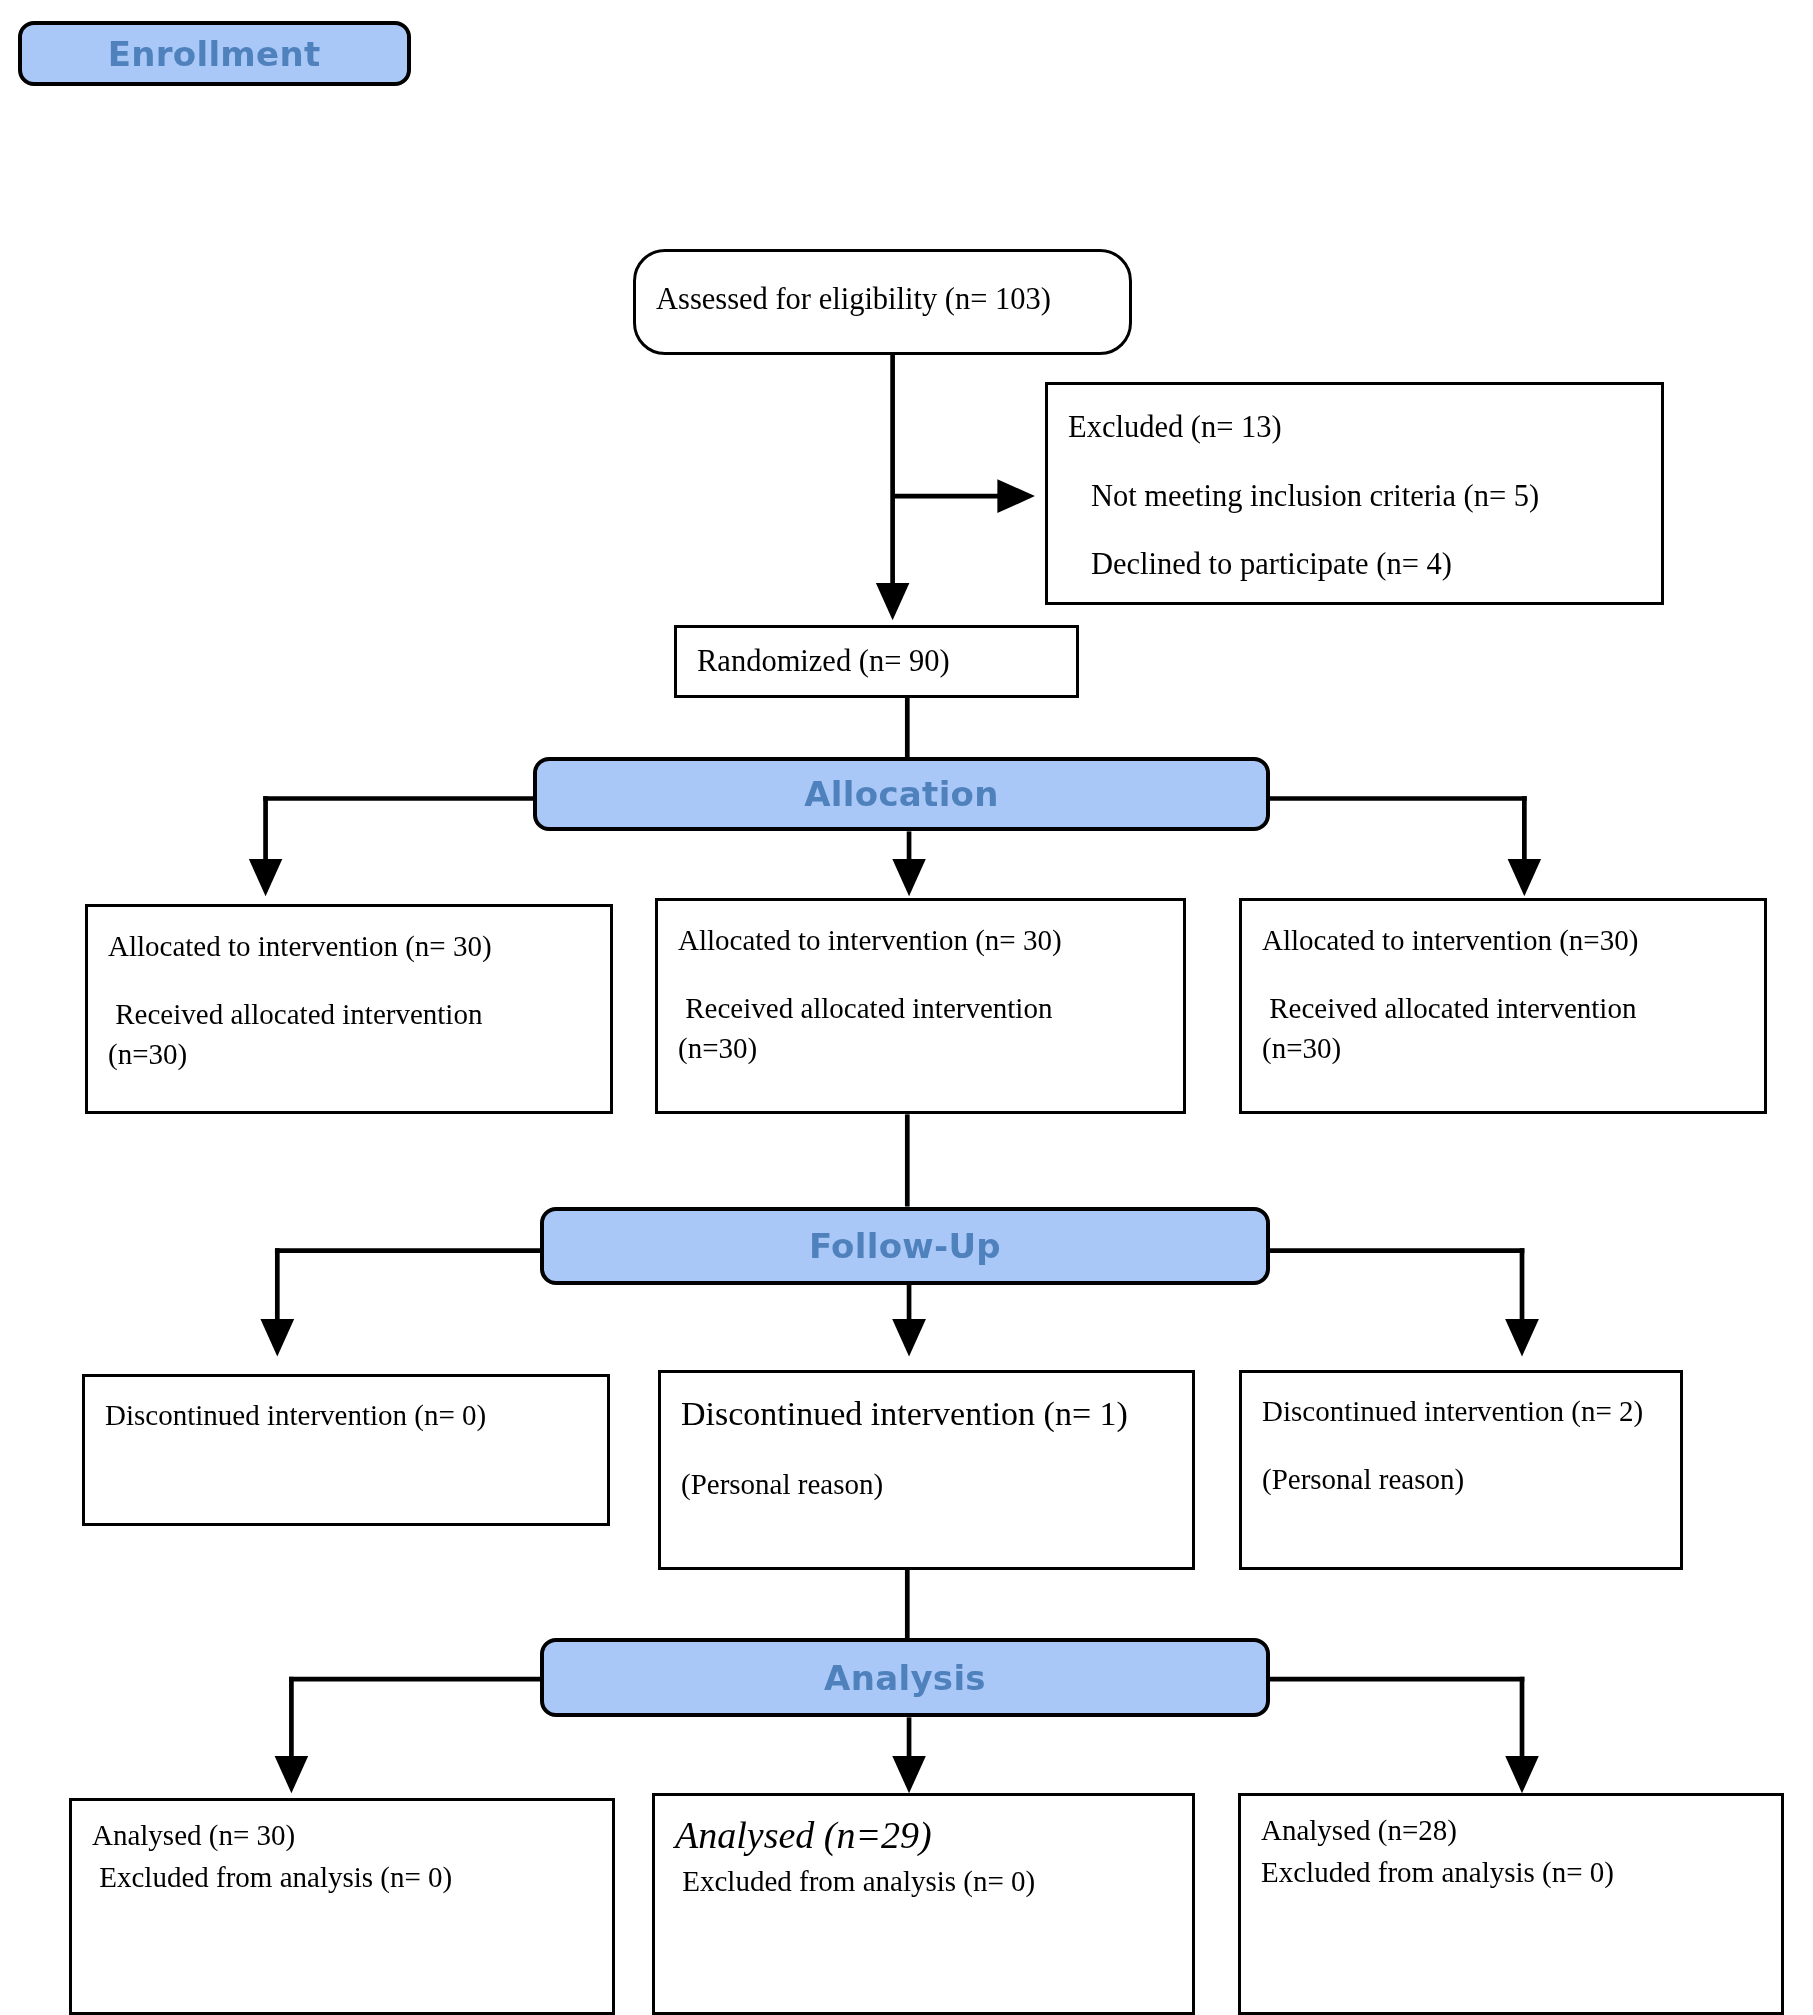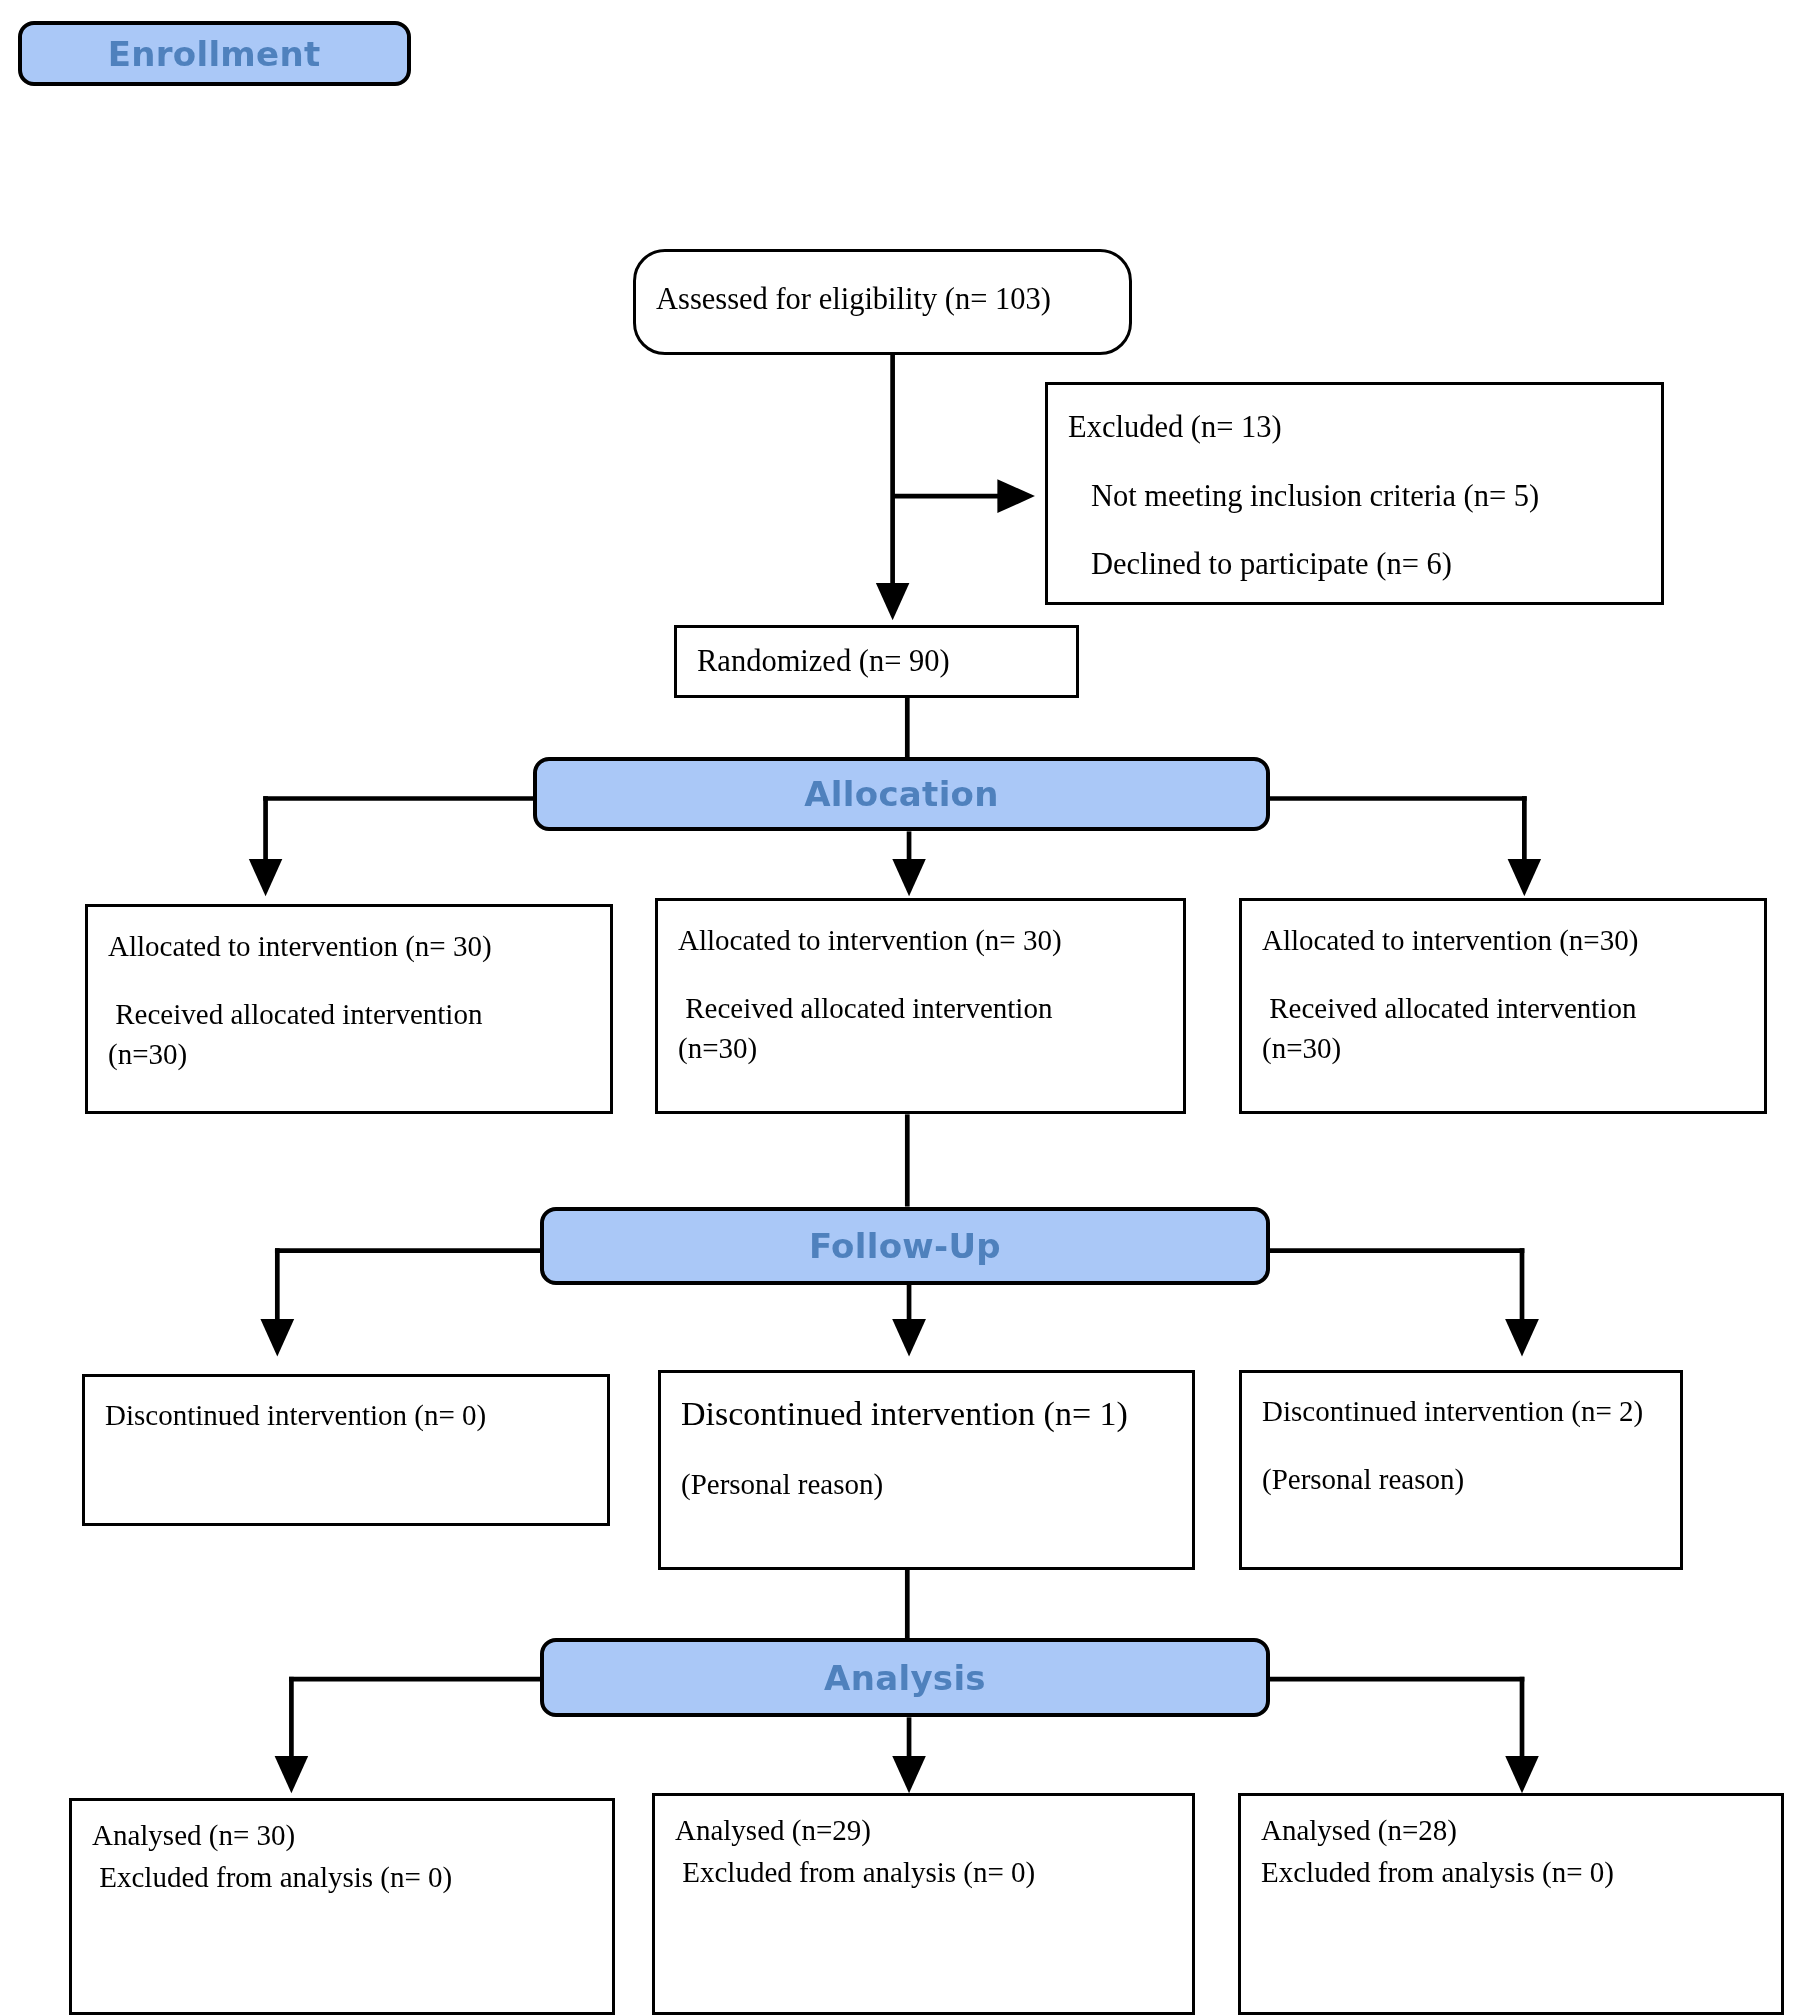--- a/index.html
+++ b/index.html
@@ -131,21 +131,21 @@
     <span>Analysis</span>
   </div>
 
   <div class="flow-box" style="left:633px; top:249px; width:499px; height:106px; padding-top:32px;border-radius:32px;">
     <div class="line" style="font-size:30.5px;">Assessed for eligibility (n= 103)</div>
   </div>
 
   <div class="flow-box" style="left:1045px; top:382px; width:619px; height:223px; padding-top:27px;">
     <div class="line" style="font-size:30.5px;">Excluded (n= 13)</div>
     <div class="line" style="font-size:30.5px; margin-top:38px;">   Not meeting inclusion criteria (n= 5)</div>
-    <div class="line" style="font-size:30.5px; margin-top:38px;">   Declined to participate (n= 6)</div>
+    <div class="line" style="font-size:30.5px; margin-top:38px;">   Declined to participate (n= 4)</div>
   </div>
 
   <div class="flow-box" style="left:674px; top:625px; width:405px; height:73px; padding-top:17.6px;">
     <div class="line" style="font-size:30.5px;">Randomized (n= 90)</div>
   </div>
 
   <div class="flow-box" style="left:85px; top:904px; width:528px; height:210px; padding-top:25px;">
     <div class="line" style="font-size:29px;">Allocated to intervention (n= 30)</div>
     <div class="line" style="font-size:29px; margin-top:39px;"> Received allocated intervention</div>
     <div class="line" style="font-size:29px; margin-top:10.6px;">(n=30)</div>
@@ -177,21 +177,21 @@
     <div class="line" style="font-size:29px;">Discontinued intervention (n= 2)</div>
     <div class="line" style="font-size:29px; margin-top:39px;">(Personal reason)</div>
   </div>
 
   <div class="flow-box" style="left:69px; top:1798px; width:546px; height:217px; padding-top:20px;">
     <div class="line" style="font-size:29px;">Analysed (n= 30)</div>
     <div class="line" style="font-size:29px; margin-top:13px;"> Excluded from analysis (n= 0)</div>
   </div>
 
   <div class="flow-box" style="left:652px; top:1793px; width:543px; height:222px; padding-top:20px;">
-    <div class="line" style="font-size:29px;">Analysed (n=29)</div>
+    <div class="line" style="font-size:38px;font-style:italic;">Analysed (n=29)</div>
     <div class="line" style="font-size:29px; margin-top:13px;"> Excluded from analysis (n= 0)</div>
   </div>
 
   <div class="flow-box" style="left:1238px; top:1793px; width:546px; height:222px; padding-top:20px;">
     <div class="line" style="font-size:29px;">Analysed (n=28)</div>
     <div class="line" style="font-size:29px; margin-top:13px;">Excluded from analysis (n= 0)</div>
   </div>
 
 </div>
 

